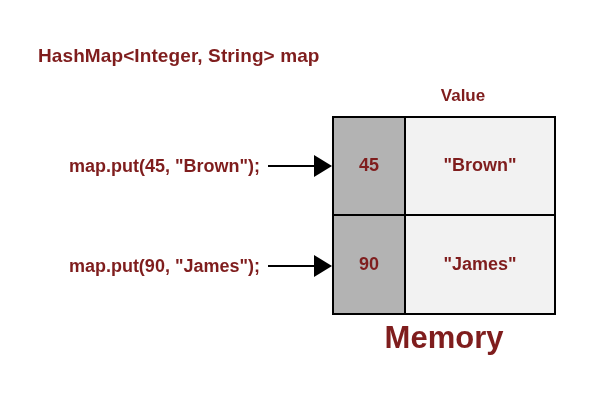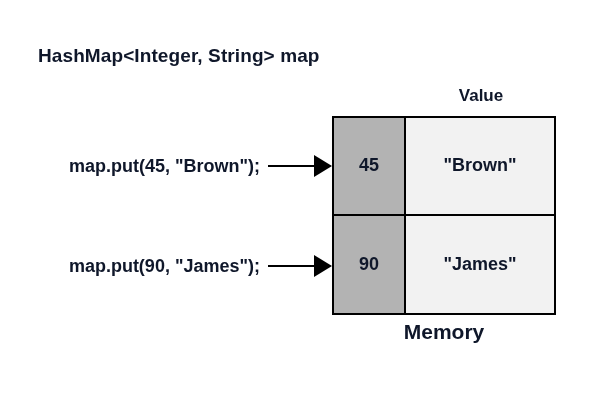--- a/index.html
+++ b/index.html
@@ -3,21 +3,21 @@
 <meta charset="utf-8">
 <style>
   * { margin: 0; padding: 0; box-sizing: border-box; }
   html, body { background: #ffffff; }
   .canvas {
     position: relative;
     width: 600px;
     height: 400px;
     background: #ffffff;
     font-family: "Liberation Sans", sans-serif;
-    color: #0f172a;
+    color: #7f1d1d;
     overflow: hidden;
   }
   
   .code-decl {
     position: absolute;
     left: 38px;
     top: 42px;
     font-size: 19px;
     font-weight: 600;
     line-height: 27px;
@@ -60,21 +60,21 @@
 
   
   .col-header {
     position: absolute;
     top: 86px;
     font-size: 17px;
     font-weight: 600;
     text-align: center;
   }
   .key-header   { left: 332px; width: 74px; }
-  .value-header { left: 406px; width: 150px; }
+  .value-header { left: 388px; width: 150px; }
 
   
   .mem-table {
     position: absolute;
     left: 332px;
     top: 116px;
     width: 224px;
     height: 199px;
     border: 2px solid #000000;
     display: grid;
@@ -92,21 +92,21 @@
   .mem-cell.value { background: #f2f2f2; }
   .mem-cell.row1  { border-bottom: 2px solid #000000; }
 
   
   .mem-caption {
     position: absolute;
     left: 332px;
     top: 320px;
     width: 224px;
     text-align: center;
-    font-size: 21px;
+    font-size: 31px;
     font-weight: 600;
   }
 </style>
 </head>
 <body>
 
 <div class="canvas">
 
   <div class="code-decl">
     <div class="line1">HashMap&lt;Integer, String&gt; map</div>

